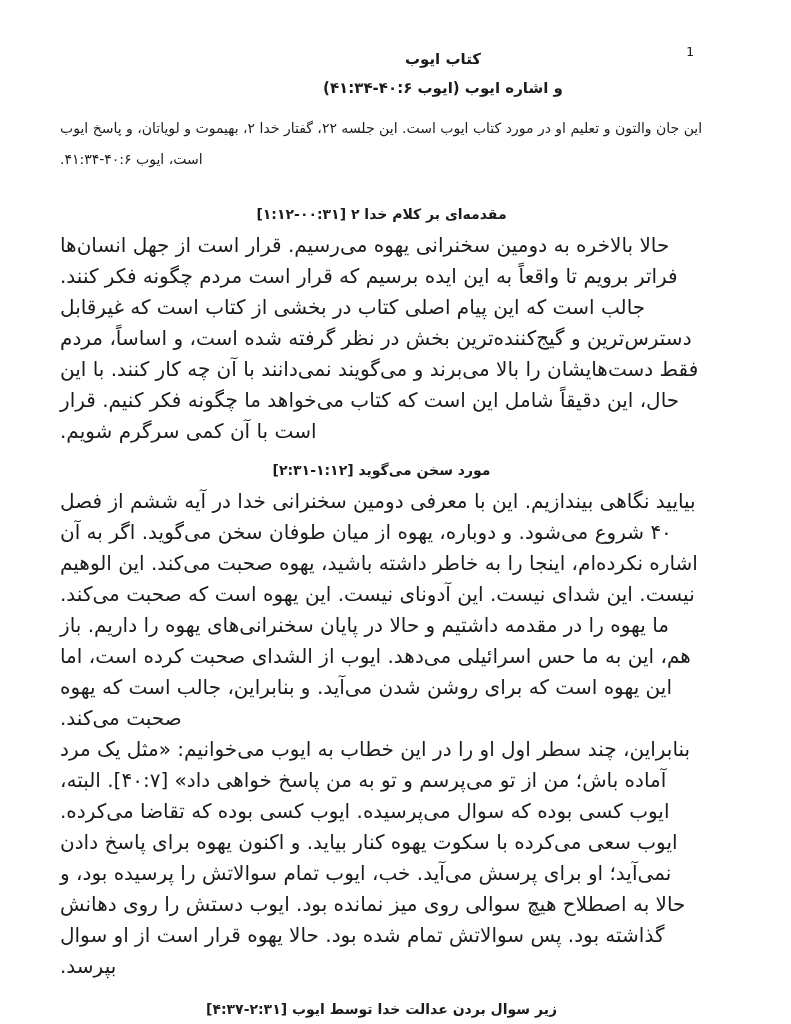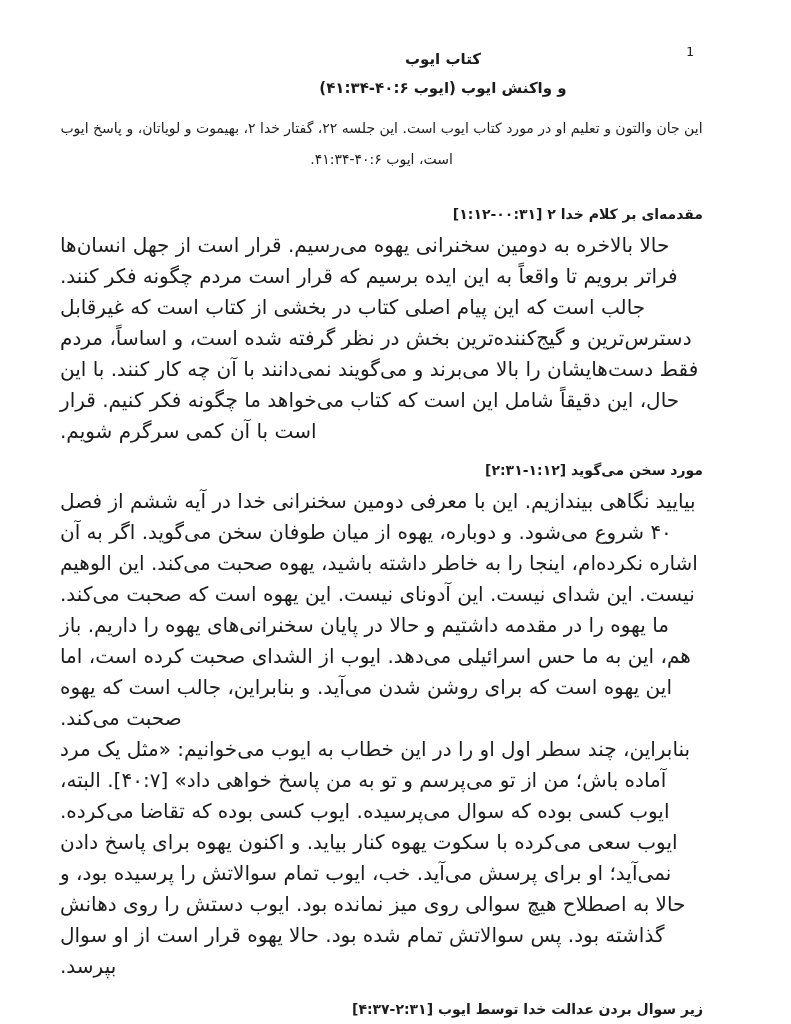--- a/index.html
+++ b/index.html
@@ -38,27 +38,27 @@
     text-align: center;
     font-weight: bold;
     font-size: 15px;
     line-height: 29px;
   }
   .title-line { display: block; }
   .intro {
     margin: 10px 0 0 0;
     font-size: 14px;
     line-height: 31px;
-    text-align: center;        
+    text-align: left;        
   }
   .section-heading {
     font-weight: bold;
     font-size: 14px;
     line-height: 31px;
-    text-align: right;
+    text-align: center;
     margin: 0;
   }
   .section.s1 .section-heading { margin-top: 24px; }
   .section.s2 .section-heading { margin-top: 8px; }
   .section.s3 .section-heading { margin-top: 12px; }
   .body-para {
     margin: 0;
     font-size: 20px;
     line-height: 31px;
     text-align: left;
@@ -68,21 +68,21 @@
 <body>
 
 <div class="page">
 
   <div class="page-number">1</div>
 
   <div class="content">
 
     <div class="title-block">
       <span class="title-line">کتاب ایوب</span>
-      <span class="title-line">و واکنش ایوب (ایوب ۴۰:۶-۴۱:۳۴)</span>
+      <span class="title-line">و اشاره ایوب (ایوب ۴۰:۶-۴۱:۳۴)</span>
     </div>
 
     <p class="intro">این جان والتون و تعلیم او در مورد کتاب ایوب است. این جلسه ۲۲، گفتار خدا ۲، بهیموت و لویاتان، و پاسخ ایوب است، ایوب ۴۰:۶-۴۱:۳۴.</p>
 
     <div class="section s1">
       <p class="section-heading">مقدمه‌ای بر کلام خدا ۲ [۰۰:۳۱-۱:۱۲]</p>
       <p class="body-para">حالا بالاخره به دومین سخنرانی یهوه می‌رسیم. قرار است از جهل انسان‌ها فراتر برویم تا واقعاً به این ایده برسیم که قرار است مردم چگونه فکر کنند. جالب است که این پیام اصلی کتاب در بخشی از کتاب است که غیرقابل دسترس‌ترین و گیج‌کننده‌ترین بخش در نظر گرفته شده است، و اساساً، مردم فقط دست‌هایشان را بالا می‌برند و می‌گویند نمی‌دانند با آن چه کار کنند. با این حال، این دقیقاً شامل این است که کتاب می‌خواهد ما چگونه فکر کنیم. قرار است با آن کمی سرگرم شویم.</p>
     </div>
 
     <div class="section s2">

